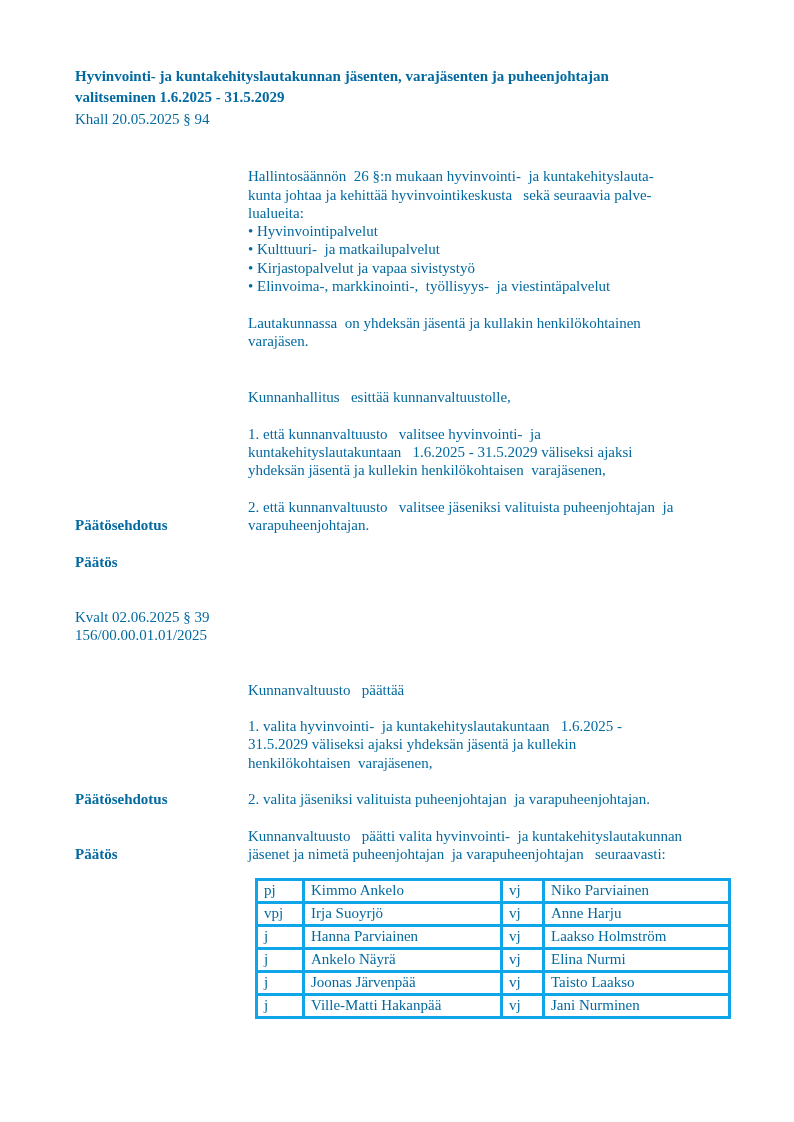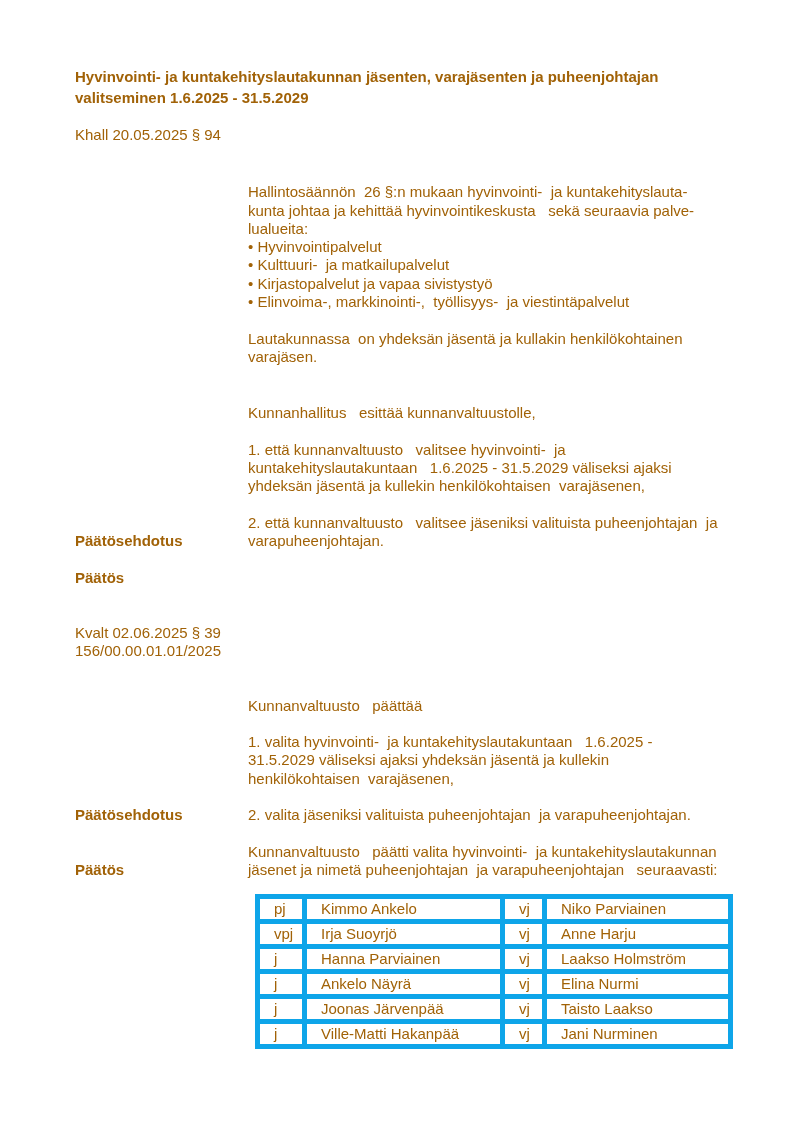--- a/index.html
+++ b/index.html
@@ -7,38 +7,38 @@
     padding: 0;
     background: #ffffff;
   }
   .page {
     position: relative;
     width: 794px;
     height: 1106px;
     box-sizing: border-box;
     padding: 66px 20px 0 75px;
     background: #ffffff;
-    color: #a16207;
-    font-family: Liberation Sans, sans-serif;
+    color: #0369a1;
+    font-family: Liberation Serif, serif;
     font-size: 15px;
     line-height: 18.3px;
     overflow: hidden;
   }
   .title {
     margin: 0;
     font-size: 15px;
     font-weight: bold;
     line-height: 21px;
     white-space: pre-wrap;
   }
   .ref {
     margin: 0;
     white-space: pre-wrap;
   }
-  .khall { margin-top: 18px; }
+  .khall { margin-top: 2px; }
   .kvalt { margin-top: 37px; }
   .intro {
     margin: 39px 0 12px 173px;
     white-space: pre-wrap;
   }
   .section {
     display: flex;
     align-items: flex-end;
   }
   .section .label {
@@ -55,23 +55,23 @@
   .sec-c { margin-top: 36px; }
   .sec-d { margin-top: 18px; }
   .members-table {
     border-collapse: collapse;
     table-layout: fixed;
     margin: 15px 0 0 180px;
     border: 2px solid #000000;
     font-size: 15px;
   }
   .members-table td {
-    border: 5px solid #0ea5e9;
+    border: 3px solid #0ea5e9;
     height: 19px;
-    padding: 0 2px 1px 14px;
+    padding: 0 2px 1px 6px;
     vertical-align: middle;
     line-height: 17px;
     overflow: hidden;
     white-space: nowrap;
   }
   .col-role { width: 47px; }
   .col-member { width: 198px; }
   .col-deputy-role { width: 42px; }
   .col-deputy { width: 186px; }
 </style>

